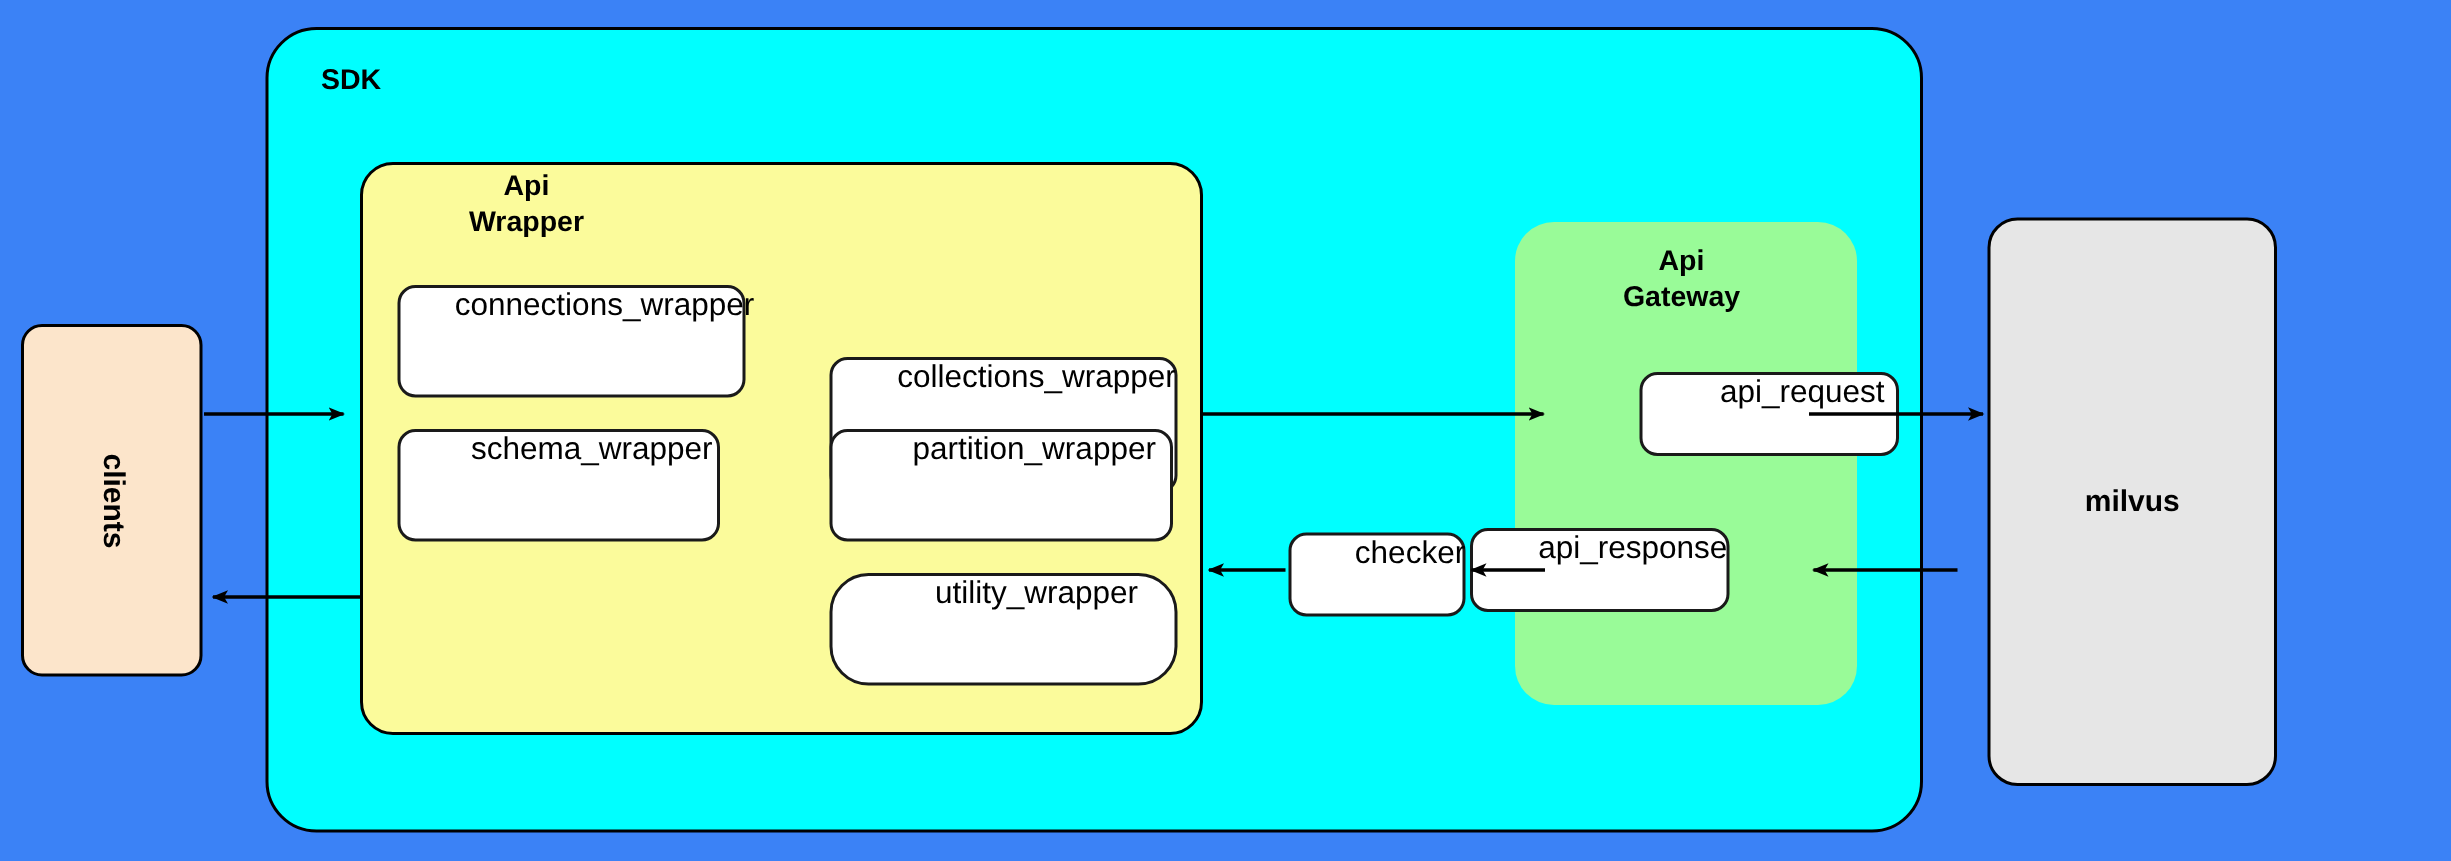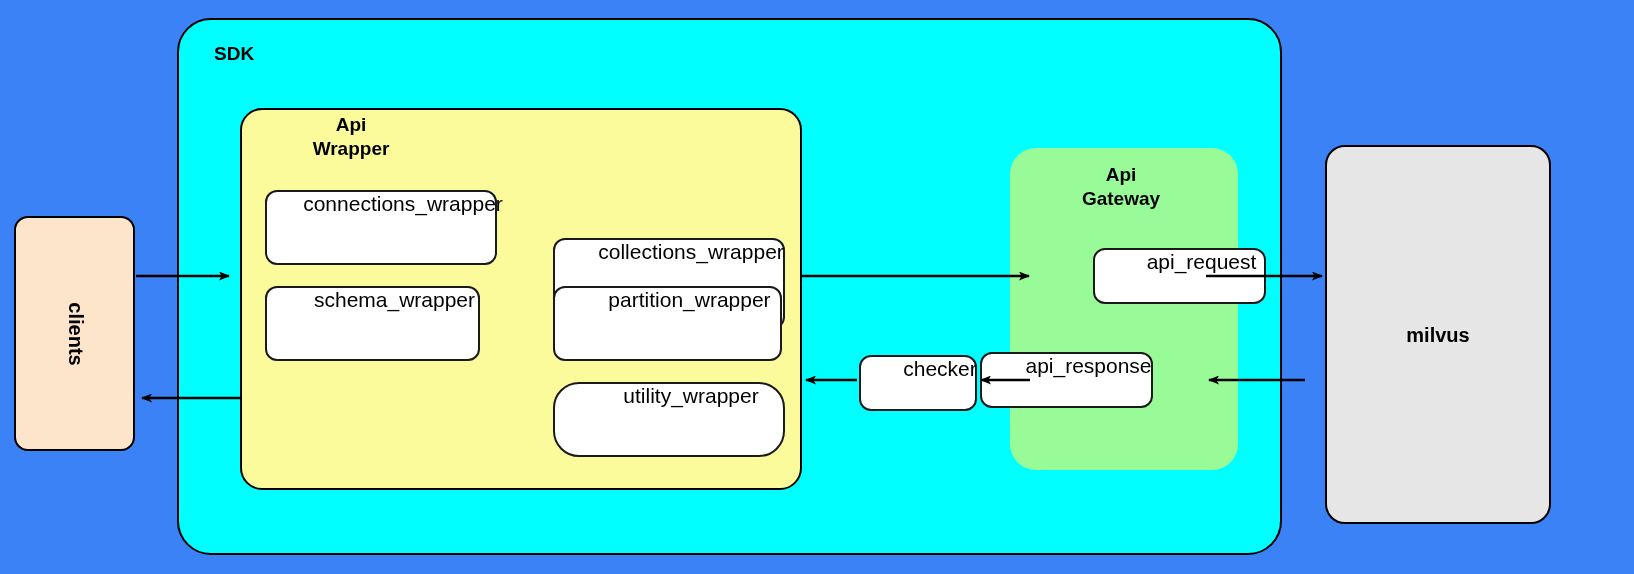--- a/index.html
+++ b/index.html
@@ -143,21 +143,21 @@
 
   <div class="container-box gateway-box" style="left:1010px; top:148px; width:228px; height:322px;">
   </div>
   <div class="container-title" style="left:1026px; top:163px; width:190px; text-align:center;">Api
 Gateway</div>
 
   <div class="box clients-box" style="left:14px; top:216px; width:121px; height:235px;">
     <span class="box-label-bold rotated-label">clients</span>
   </div>
 
-  <div class="box milvus-box" style="left:1325px; top:145px; width:226px; height:379px;">
+  <div class="box milvus-box" style="left:1325px; top:145px; width:193px; height:379px;">
     <span class="box-label-bold centered-label">milvus</span>
   </div>
 
   <div class="box leaf-box" style="left:265px; top:190px; width:232px; height:75px;">
     <span class="leaf-label">connections_wrapper</span>
   </div>
 
   <div class="box leaf-box" style="left:553px; top:190px; width:232px; height:91px;margin-top:48px;">
     <span class="leaf-label">collections_wrapper</span>
   </div>

